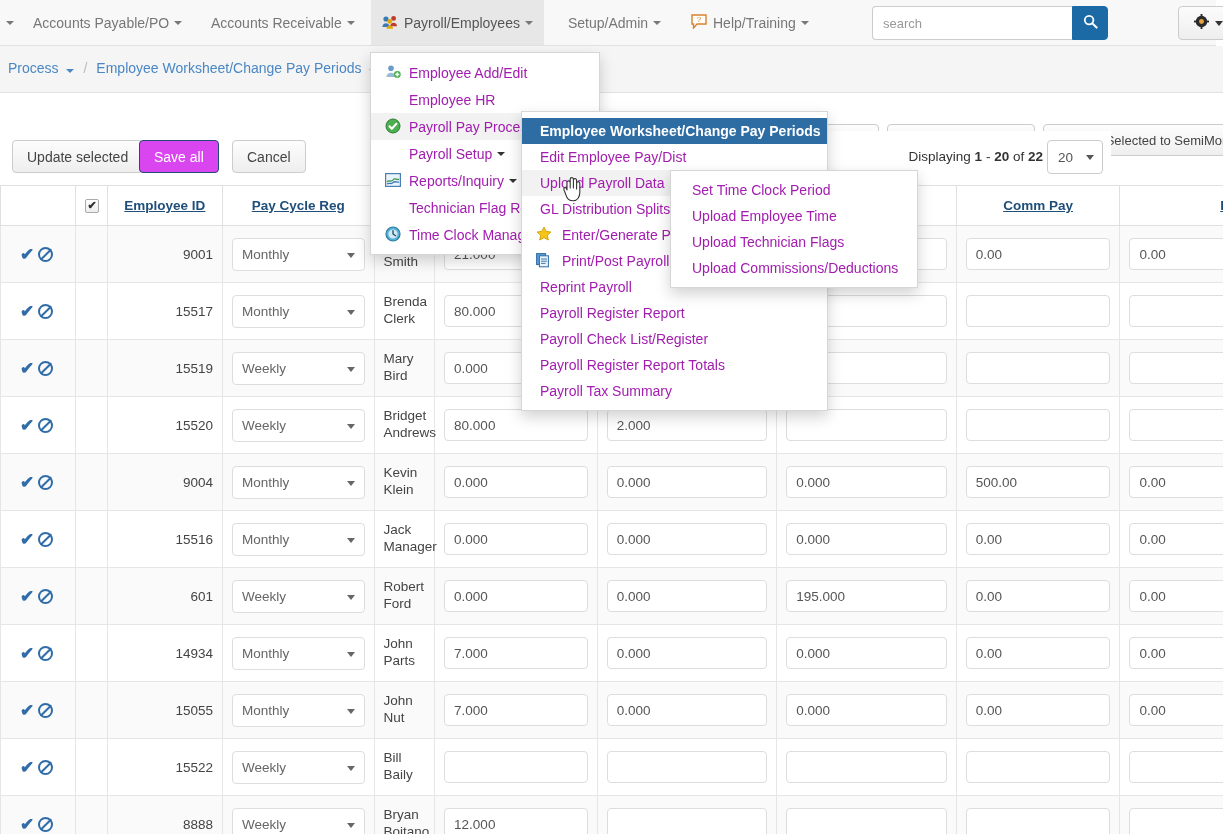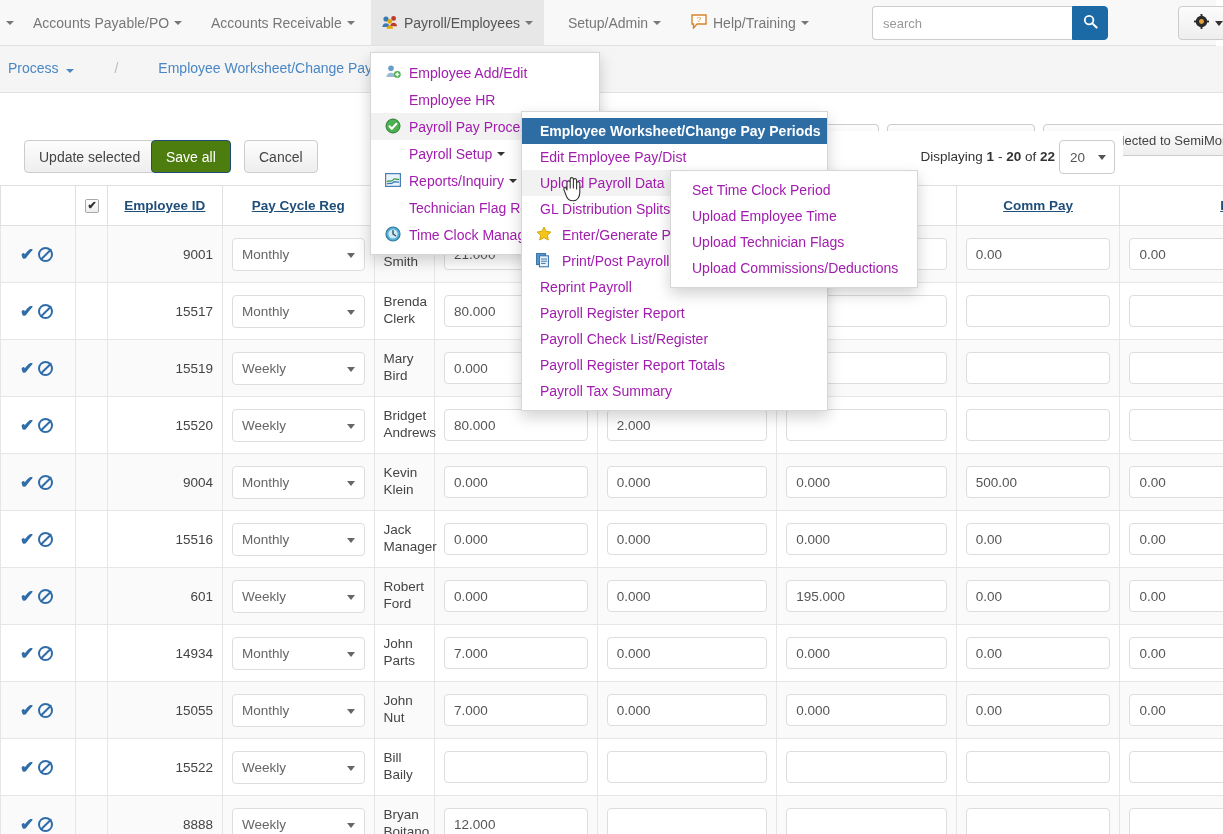--- a/index.html
+++ b/index.html
@@ -79,21 +79,20 @@
   #crumbbar {
     position: absolute; top: 46px; left: 0;
     width: 1223px; height: 47px;
     background: #f5f5f5;
     border-bottom: 1px solid #e2e2e2;
   }
   #crumbs {
     position: absolute; left: 8px; top: 14px;
     display: flex; align-items: center;
     font-size: 14px;
-    gap: 31px;
   }
   .crumb { color: #4a87c4; cursor: pointer; white-space: nowrap; }
   .crumb .caret {
     display: inline-block; width: 0; height: 0; margin-left: 4px;
     border-left: 4px solid transparent; border-right: 4px solid transparent;
     border-top: 4px solid #4a87c4;
   }
   .crumb-sep { color: #bbb; margin: 0 9px; }
 
   
@@ -101,29 +100,29 @@
     position: absolute; top: 78px; height: 32px;
     background: linear-gradient(#fdfdfd,#eeeeee);
     border: 1px solid #ccc; border-radius: 4px;
     display: flex; align-items: center; justify-content: center;
     font-size: 13px; color: #444;
     padding: 0 14px; white-space: nowrap;
     cursor: pointer;
   }
 
   
-  #actionbar { position: absolute; top: 131px; left: 16px; width: 1107px; height: 54px; background:#fff; }
+  #actionbar { position: absolute; top: 131px; left: 4px; width: 1107px; height: 54px; background:#fff; }
   .abtn {
     position: absolute; top: 9px; height: 33px;
     border-radius: 4px; font-size: 14px;
     display: flex; align-items: center; justify-content: center;
     padding: 0 14px; cursor: pointer; white-space: nowrap;
   }
   .abtn.default { background: linear-gradient(#fdfdfd,#eeeeee); border: 1px solid #ccc; color: #444; }
-  .abtn.primary { background: #4d7c0f; border: 1px solid #204d74; color: #fff; }
+  .abtn.primary { background: #d946ef; border: 1px solid #204d74; color: #fff; }
   #displaying {
     position: absolute; right: 68px; top: 18px;
     font-size: 13.5px; color: #333; white-space: nowrap;
   }
   #displaying b { font-weight: bold; }
   #pagesize {
     position: absolute; right: 8px; top: 9px;
     width: 56px; height: 34px;
     border: 1px solid #ccc; border-radius: 4px;
     background: #fff; color: #555;

